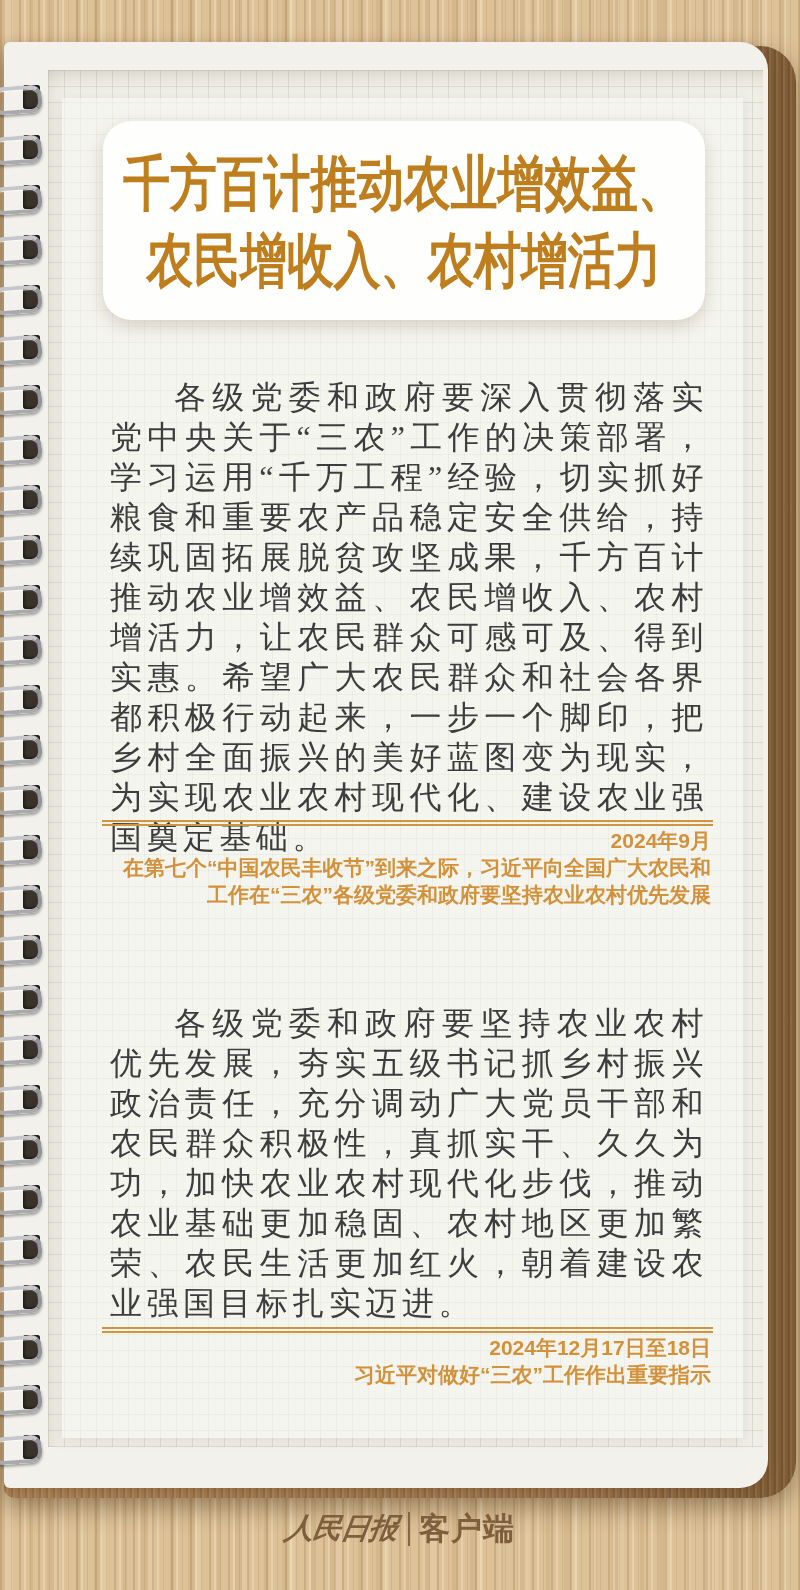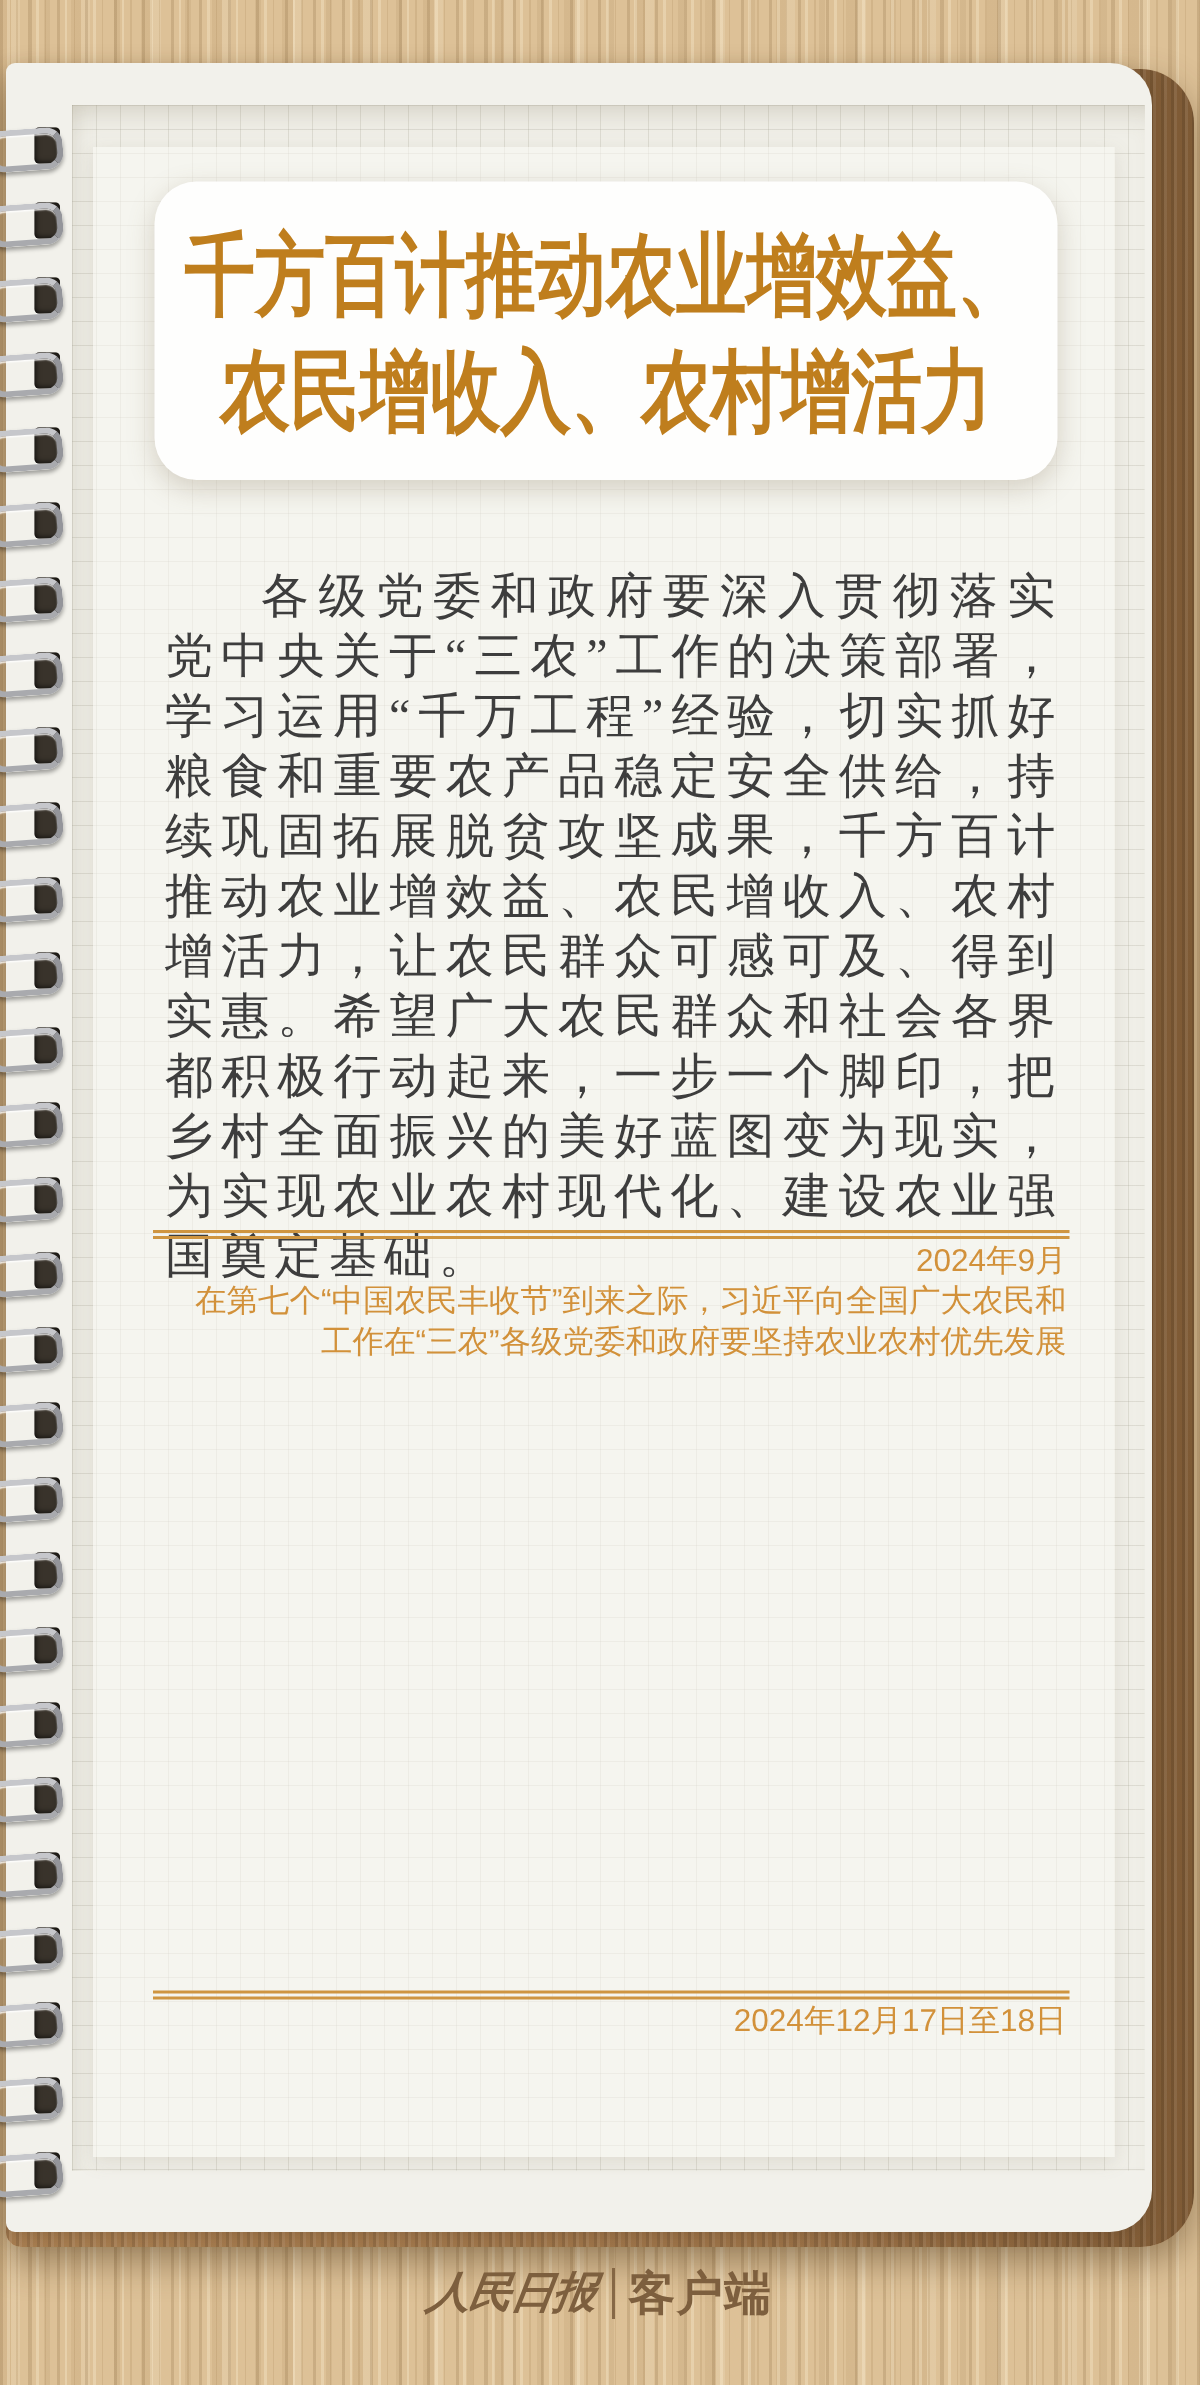--- a/index.html
+++ b/index.html
@@ -77,21 +77,21 @@
   
   .divider{
     position:absolute;left:98px;width:611px;height:2px;
     border-top:2px solid var(--divider-orange,#cf9540);
     border-bottom:2px solid var(--divider-orange,#cf9540);
   }
   .divider-1{top:778px;}
   .divider-2{top:1285px;}
   .citation{
     position:absolute;left:98px;width:609px;text-align:right;
-    font-size:21px;line-height:27px;font-weight:400;
+    font-size:21px;line-height:27px;font-weight:700;
     color:var(--citation-orange,#d2913a);
   }
   .citation-1{top:785px;}
   .citation-2{top:1292px;}
   
   .ring{position:absolute;left:-2px;width:50px;height:28px;}
   .ring .hole{
     position:absolute;right:8px;top:2px;width:17px;height:24px;
     background:#39332b;border-radius:3px;
     box-shadow:inset 0 0 4px #000, 0 1px 0 rgba(255,255,255,.55);
@@ -139,24 +139,26 @@
 
     <div class="para para-1">各级党委和政府要深入贯彻落实党中央关于“三农”工作的决策部署，学习运用“千万工程”经验，切实抓好粮食和重要农产品稳定安全供给，持续巩固拓展脱贫攻坚成果，千方百计推动农业增效益、农民增收入、农村增活力，让农民群众可感可及、得到实惠。希望广大农民群众和社会各界都积极行动起来，一步一个脚印，把乡村全面振兴的美好蓝图变为现实，为实现农业农村现代化、建设农业强国奠定基础。</div>
 
     <div class="divider divider-1"></div>
     <div class="citation citation-1">
       <div>2024年9月</div>
       <div>在第七个“中国农民丰收节”到来之际，习近平向全国广大农民和</div>
       <div>工作在“三农”各级党委和政府要坚持农业农村优先发展</div>
     </div>
 
+    <div class="para para-2">各级党委和政府要坚持农业农村优先发展，夯实五级书记抓乡村振兴政治责任，充分调动广大党员干部和农民群众积极性，真抓实干、久久为功，加快农业农村现代化步伐，推动农业基础更加稳固、农村地区更加繁荣、农民生活更加红火，朝着建设农业强国目标扎实迈进。</div>
 
     <div class="divider divider-2"></div>
     <div class="citation citation-2">
       <div>2024年12月17日至18日</div>
+      <div>习近平对做好“三农”工作作出重要指示</div>
     </div>
 
   </div>
 
   <div>
       <div class="ring" style="top: 83px;">
         <div class="hole"></div>
         <div class="wire"></div>
       </div>
       <div class="ring" style="top: 133px;">

